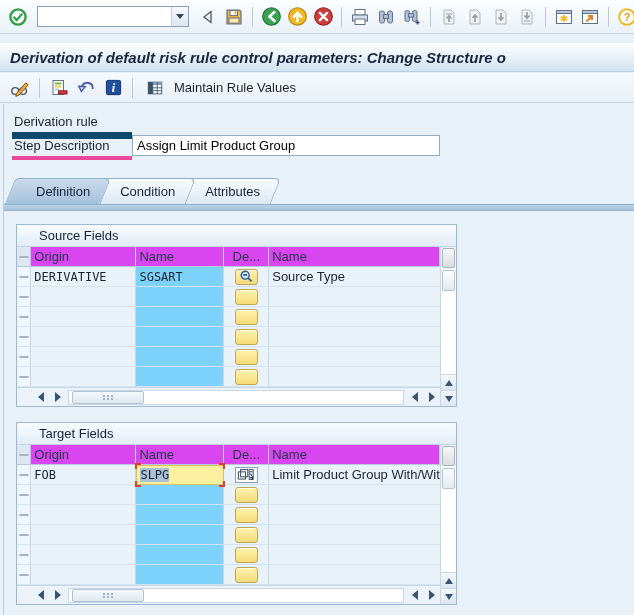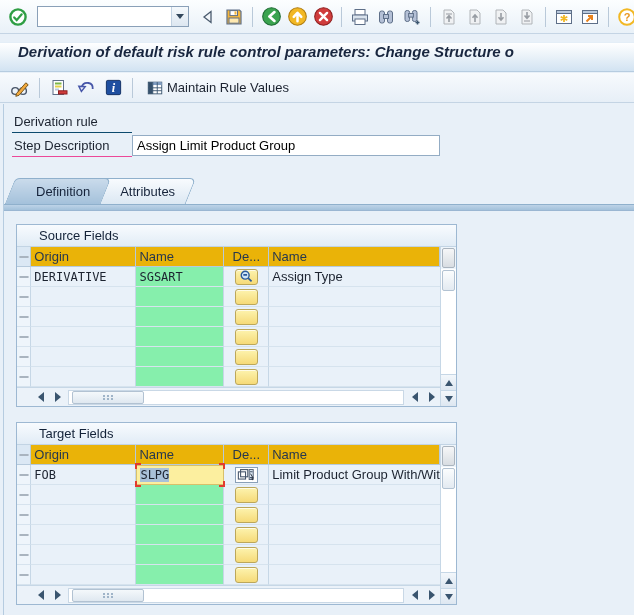--- a/index.html
+++ b/index.html
@@ -26,44 +26,44 @@
   }
   .cmd input { flex:1; border:none; outline:none; font-size:12px; padding:0 3px; font-family:"Liberation Sans",sans-serif; min-width:0;}
   .cmd-btn { width:17px; background:linear-gradient(#f5f9fc,#dde7f1); border-left:1px solid #c2d2e2; display:flex; align-items:center; justify-content:center; }
   .tri-dn { width:0; height:0; border-left:4px solid transparent; border-right:4px solid transparent; border-top:5px solid #33475c; }
   .dim { opacity:.8; filter:saturate(.25); }
   
   .titlebar {
     position:absolute; top:42px; left:0; right:0; height:30px;
     background:linear-gradient(#ffffff,#d2e3f2);
     border-top:1px solid #e4eef7; border-bottom:1px solid #b6cce0;
-    display:flex; padding:0 18px;
+    display:flex; align-items:center; padding:0 10px;
   }
   .titlebar h1 { font-size:15px; font-style:italic; font-weight:bold; color:#18263f; white-space:nowrap; }
   
   .apptoolbar {
     position:absolute; top:73px; left:0; right:0; height:30px;
     background:linear-gradient(#f7fafd,#e7eff7);
     border-bottom:1px solid #c4d4e4;
     display:flex; align-items:center; padding:0 8px; gap:3px;
   }
-  .abtn { display:flex; align-items:center; gap:0; padding:2px 3px; }
+  .abtn { display:flex; align-items:center; gap:7px; padding:2px 3px; }
   .abtn span.lbl { font-size:13px; color:#1c2330; white-space:nowrap; }
   
   .content {
     position:absolute; top:104px; left:3px; right:0; bottom:0;
     background:#e8f0f8; border-left:1px solid #b6cce0;
   }
   .grouplabel {
     position:absolute; left:8px; top:8px; width:120px;
-    padding:2px 0 3px 2px; border-bottom:1px solid #0c4a6e; color:#1c2330;
+    padding:2px 0 3px 2px; border-bottom:7px solid #0c4a6e; color:#1c2330;
   }
   .steplabel {
     position:absolute; left:8px; top:32px; width:120px;
-    padding:2px 0 3px 2px; border-bottom:1px solid #ec4899; color:#1c2330;
+    padding:2px 0 3px 2px; border-bottom:4px solid #ec4899; color:#1c2330;
   }
   .stepinput {
     position:absolute; left:128px; top:31px; width:308px; height:21px;
     border:1px solid #93acc4; background:#fff; font-size:13px; padding:0 4px;
     font-family:"Liberation Sans",sans-serif; color:#000; outline:none;
   }
   
   .tabs { position:absolute; left:6px; top:74px; height:26px; display:flex; }
   .tab { position:relative; height:26px; padding:0 16px 0 26px; display:flex; align-items:center; margin-right:-12px; }
   .tab .bg {
@@ -96,24 +96,24 @@
   .trow { display:flex; height:20px; }
   .cell {
     border-right:1px solid #c6d7e6; border-bottom:1px solid #d6e3ee;
     display:flex; align-items:center; padding:0 3px; overflow:hidden; white-space:nowrap;
     font-size:13px;
   }
   .hrow .cell { background:#dbe8f4; color:#27384e; border-right:1px solid #b6cadc; border-bottom:1px solid #b6cadc; }
   .c-sel { width:15px; padding:0; border-right:1px solid #c6d7e6; }
   .selbtn { flex:1; margin:1.5px; background:linear-gradient(#f6f7f8,#d2d8de); border:1px solid #a9b4bf; border-radius:2px; }
   .c-origin { width:110px; background:#e9f1f9; font-family:"DejaVu Sans Mono",monospace; font-size:12px; }
-  .c-name   { width:92px;  background:#86efac; font-family:"DejaVu Sans Mono",monospace; font-size:12px; }
+  .c-name   { width:92px;  background:#7dd3fc; font-family:"DejaVu Sans Mono",monospace; font-size:12px; }
   .c-de     { width:47px;  padding:0; justify-content:center; background:#e9f1f9; }
   .c-desc   { width:179px; background:#e9f1f9; border-right:none; }
-  .hrow .c-origin,.hrow .c-name,.hrow .c-de,.hrow .c-desc { font-family:"Liberation Sans",sans-serif; font-size:13px; background:#eab308; }
+  .hrow .c-origin,.hrow .c-name,.hrow .c-de,.hrow .c-desc { font-family:"Liberation Sans",sans-serif; font-size:13px; background:#d946ef; }
   .debtn {
     width:23px; height:16px; border:1px solid #bca75a; border-radius:3px;
     background:linear-gradient(#fdf3ae,#f6da78);
     box-shadow:inset 0 1px rgba(255,255,255,.7);
     display:flex; align-items:center; justify-content:center;
   }
   .debtn-white {
     width:23px; height:16px; border:1px solid #8aa0b8; background:#fff;
     display:flex; align-items:center; justify-content:center;
   }
@@ -323,20 +323,24 @@
   <div class="steplabel">Step Description</div>
   <input class="stepinput" type="text" value="Assign Limit Product Group" style="">
 
   <div class="tabs">
     <div class="tab active">
       <div class="bg"></div>
       <span class="tlabel">Definition</span>
     </div>
     <div class="tab">
       <div class="bg"></div>
+      <span class="tlabel">Condition</span>
+    </div>
+    <div class="tab">
+      <div class="bg"></div>
       <span class="tlabel">Attributes</span>
     </div>
   </div>
   <div class="tabbar"></div>
 
   <div class="group" id="source-group">
     <div class="group-title">Source Fields</div>
     <div class="tblwrap">
       <div class="tmain">
         <div class="trow hrow">
@@ -355,21 +359,21 @@
           <div class="cell c-origin">DERIVATIVE</div>
           <div class="cell c-name">SGSART</div>
           <div class="cell c-de">
             <div class="debtn">
               <svg width="15" height="15" viewBox="0 0 16 16">
                   <circle cx="6.6" cy="6.6" r="4.2" fill="#cfe6f8" stroke="#2a5a9a" stroke-width="1.5"></circle>
                   <path d="M4.6 6.2h4M9.8 9.8l3.6 3.4" stroke="#2a5a9a" stroke-width="1.8"></path>
                 </svg>
             </div>
           </div>
-          <div class="cell c-desc">Assign Type</div>
+          <div class="cell c-desc">Source Type</div>
         </div>
         <div class="trow">
           <div class="cell c-sel">
               <div class="selbtn"></div>
             </div>
           <div class="cell c-origin"></div>
           <div class="cell c-name"></div>
           <div class="cell c-de">
               <div class="debtn"></div>
             </div>

